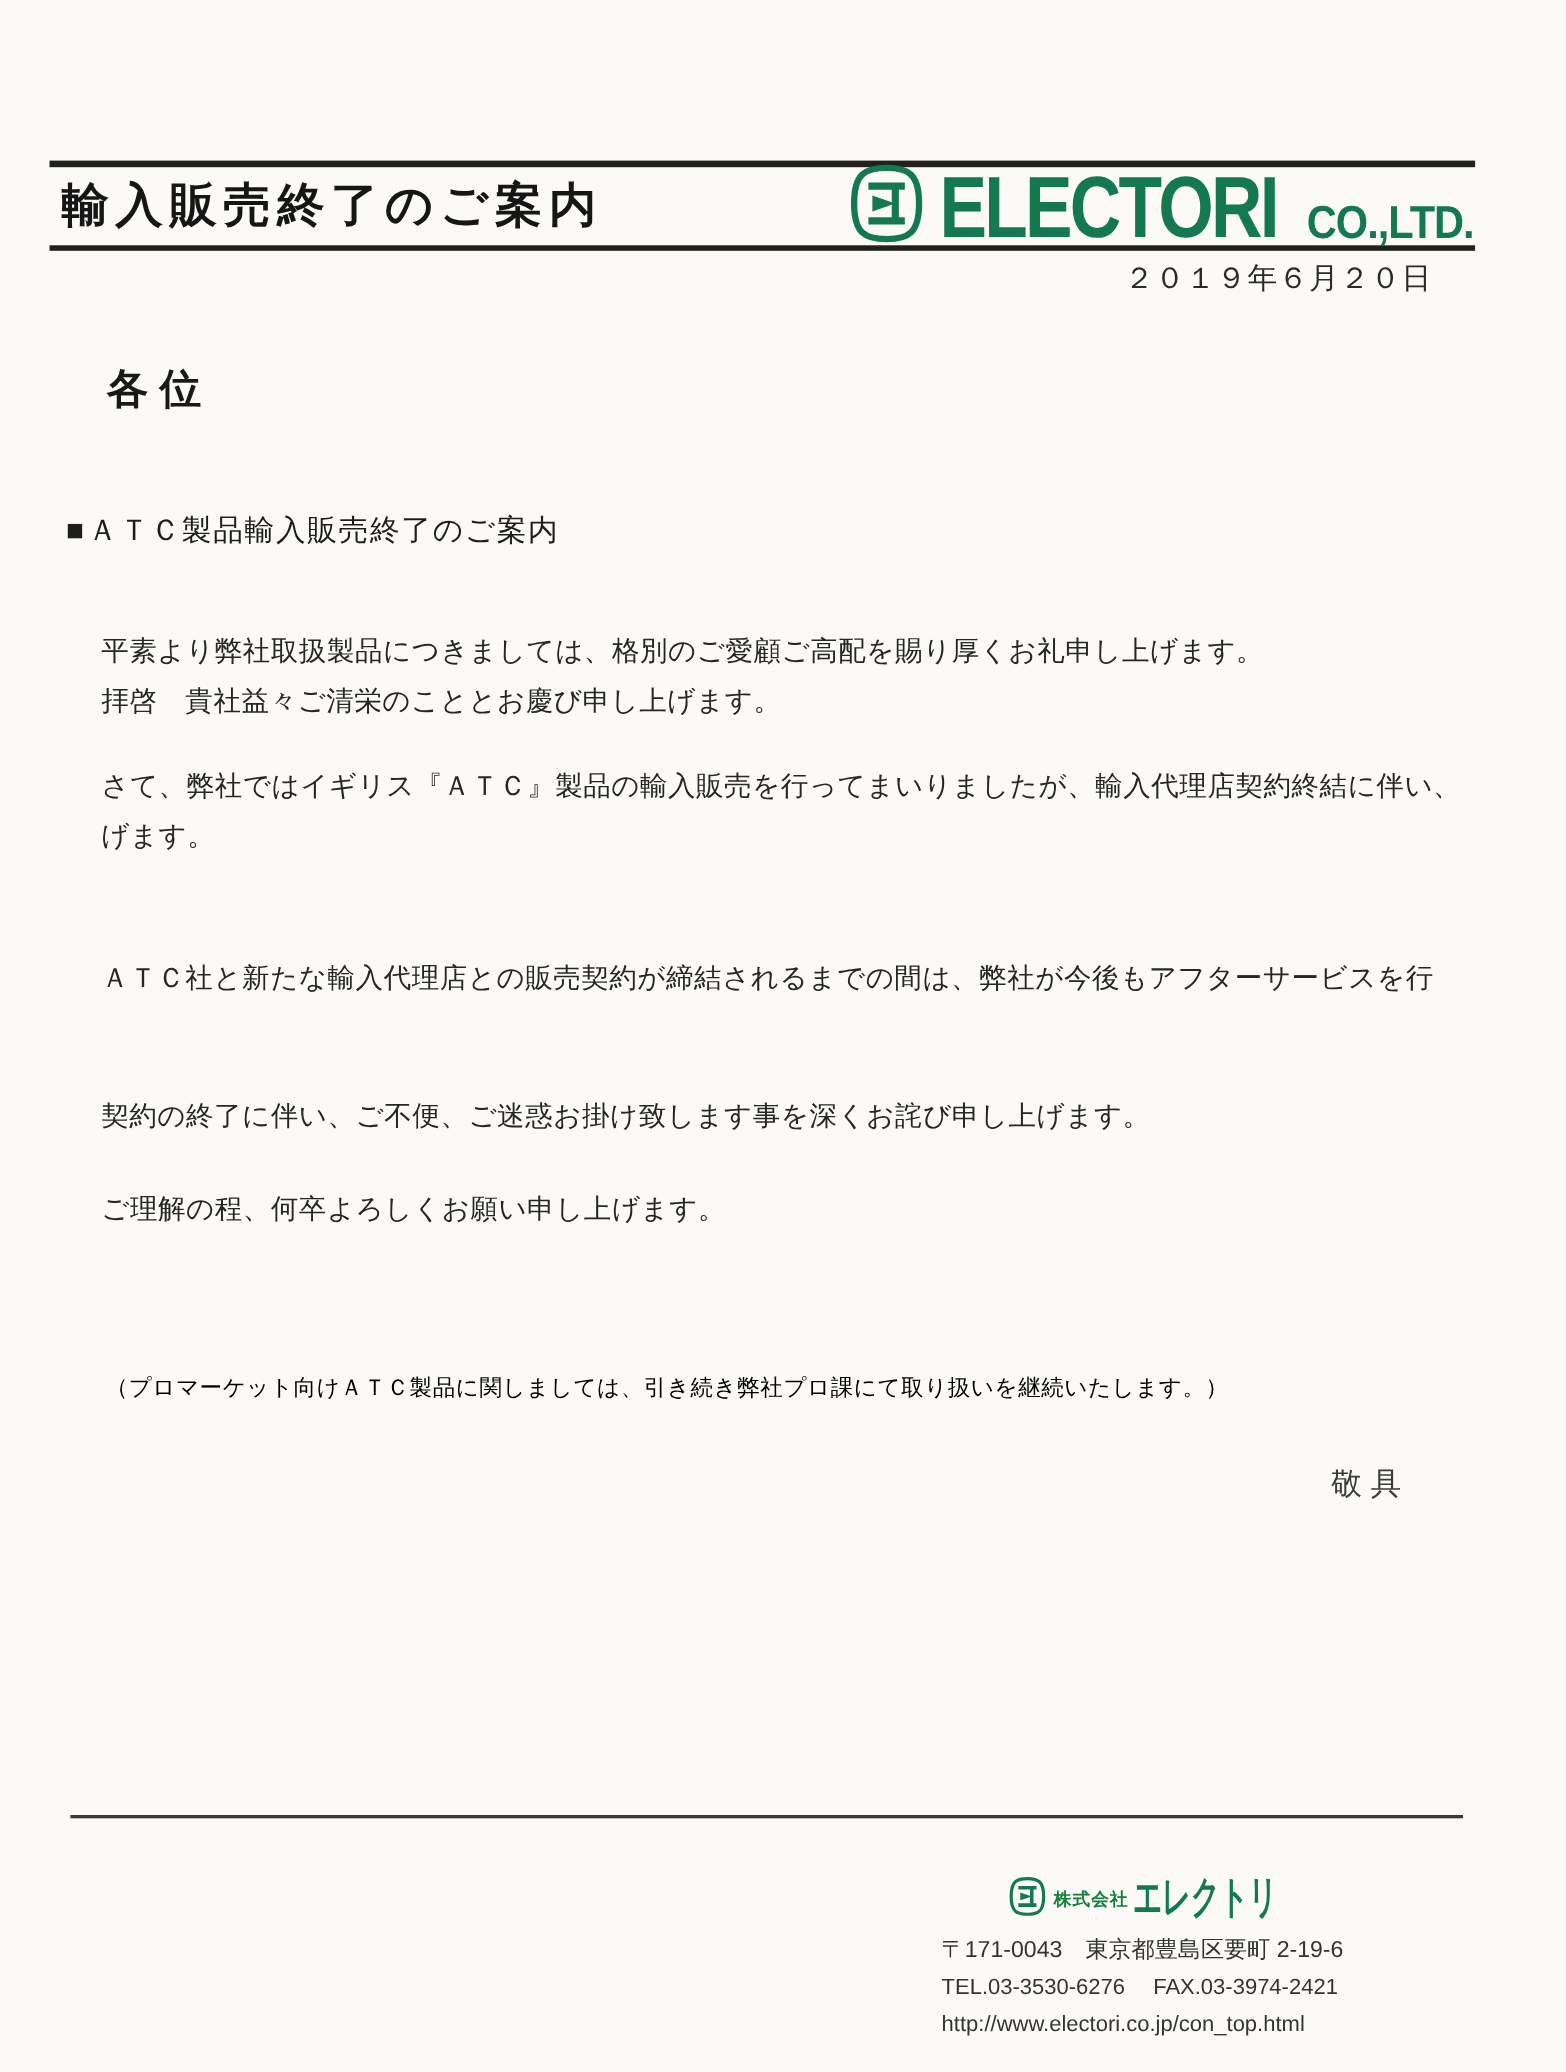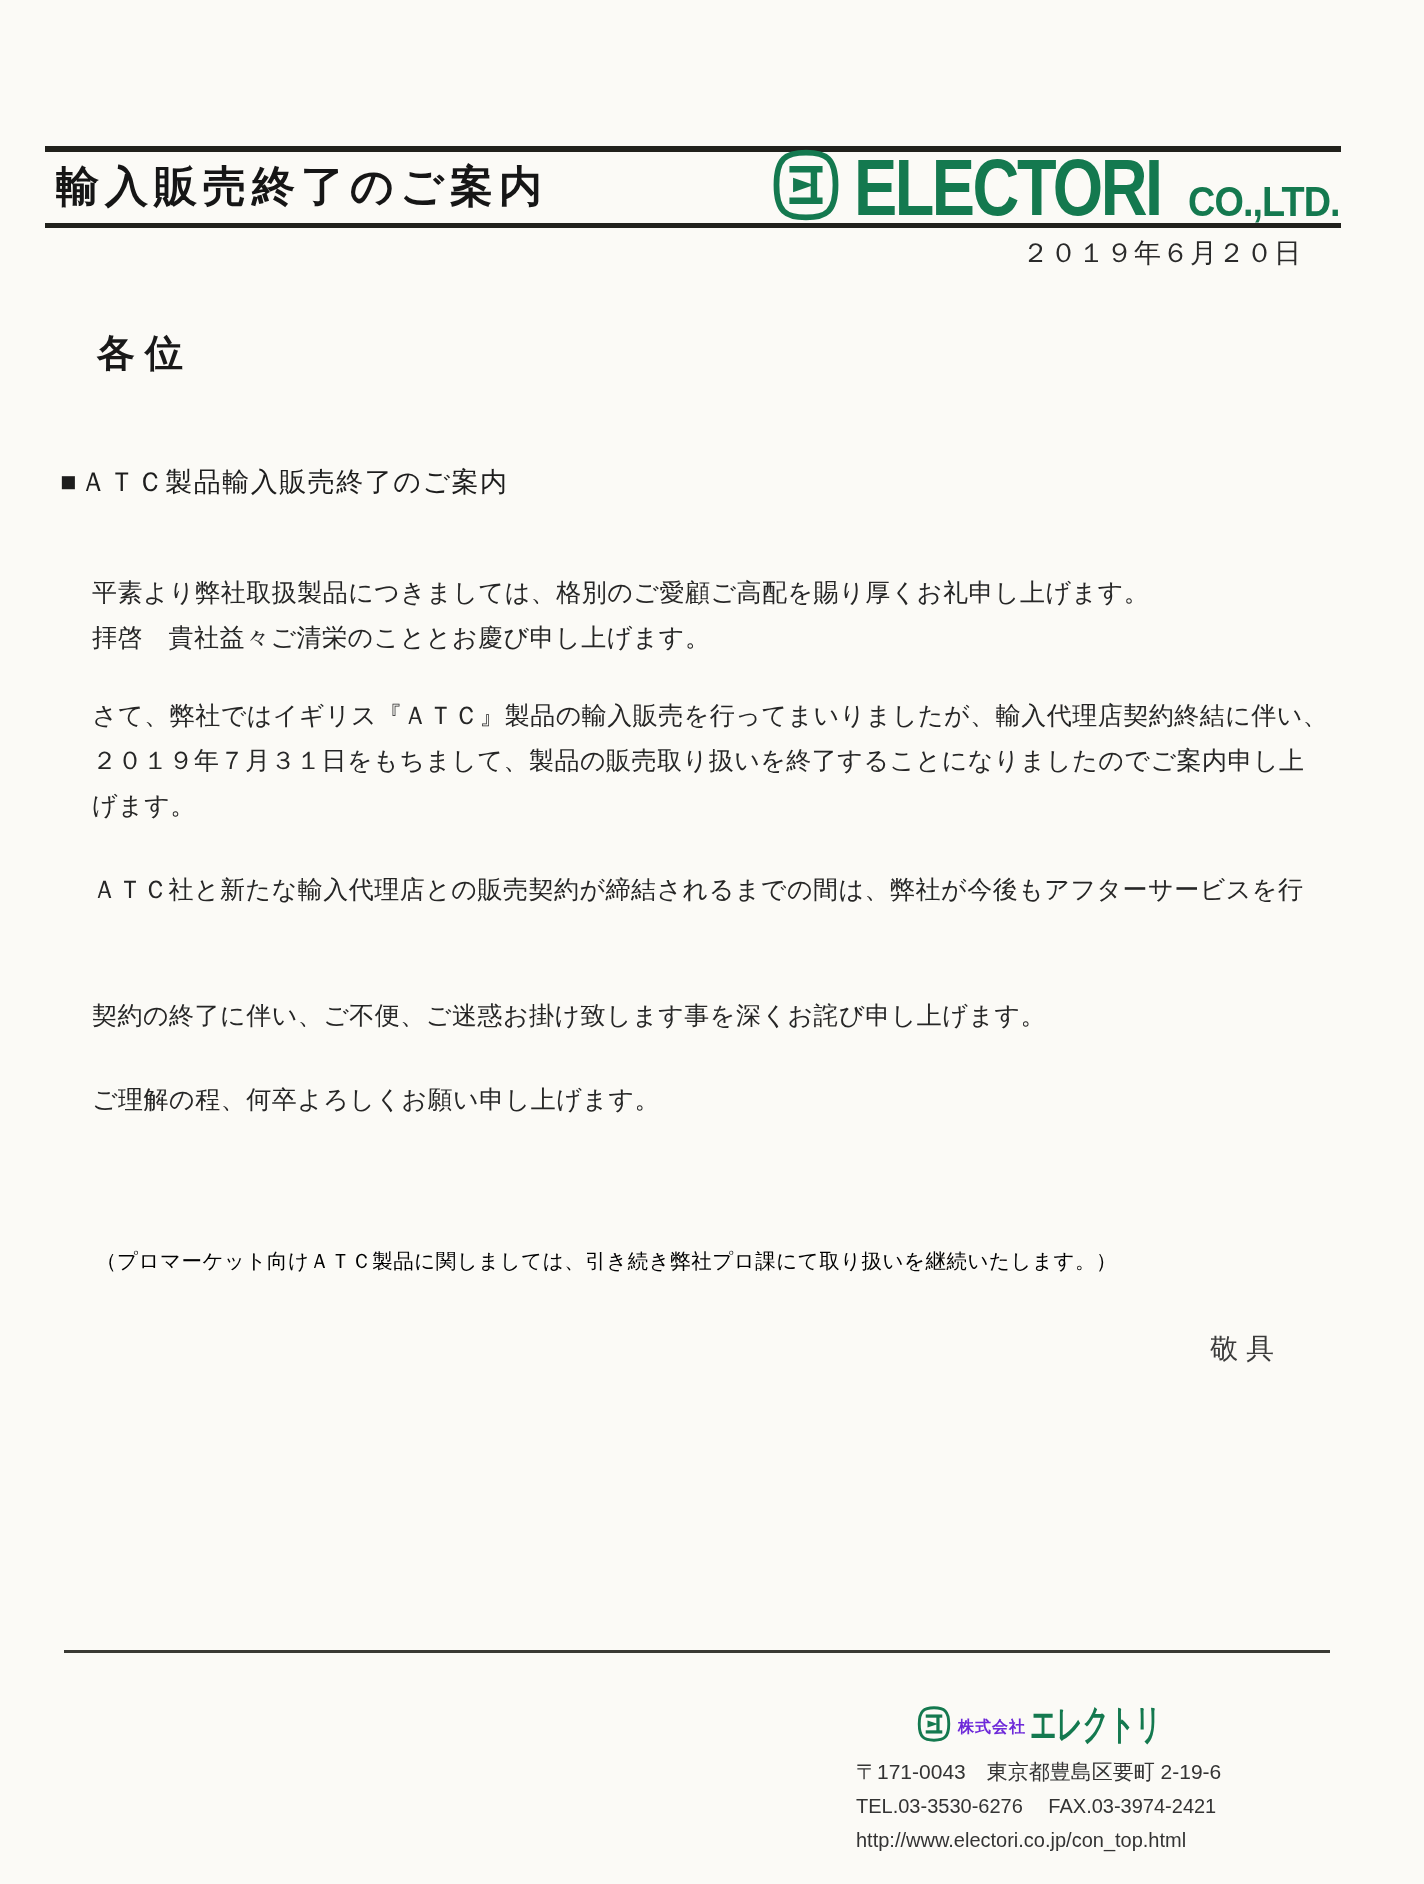--- a/index.html
+++ b/index.html
@@ -71,21 +71,21 @@
     top: 1330px; right: 142px;
     font-size: 28px; letter-spacing: 8px; color: #3b3b3b; white-space: nowrap;
   }
 
   
   #rule-footer { left: 64px; top: 1650px; width: 1266px; height: 3px; background: #3a3a34; }
   #footer-logo { left: 916px; top: 1701px; height: 46px; display: flex; align-items: center; }
   #footer-mark { flex: 0 0 auto; }
   #footer-prefix {
     font-family: "Liberation Sans", "DejaVu Sans", sans-serif;
-    font-size: 16px; font-weight: bold; color: #6d28d9;
+    font-size: 16px; font-weight: bold; color: #15803d;
     margin: 6px 4px 0 6px; letter-spacing: 1px; white-space: nowrap;
   }
   #footer-name {
     font-family: "Liberation Sans", "DejaVu Sans", sans-serif;
     font-size: 41px; font-weight: bold; color: #14794f; letter-spacing: -1px;
     transform: scaleX(0.64); transform-origin: left center; white-space: nowrap;
   }
   .contact {
     left: 856px;
     font-family: "Liberation Sans", "DejaVu Sans", sans-serif;
@@ -124,21 +124,20 @@
   <span class="bullet">■</span><span>ＡＴＣ製品輸入販売終了のご案内</span>
 </div>
 
 <div class="abs para" id="para-0">
   <div>平素より弊社取扱製品につきましては、格別のご愛顧ご高配を賜り厚くお礼申し上げます。</div>
   <div>拝啓　貴社益々ご清栄のこととお慶び申し上げます。</div>
 </div>
 
 <div class="abs para" id="para-1">
   <div>さて、弊社ではイギリス『ＡＴＣ』製品の輸入販売を行ってまいりましたが、輸入代理店契約終結に伴い、</div>
-  <div>２０１９年７月３１日をもちまして、製品の販売取り扱いを終了することになりましたのでご案内申し上</div>
   <div>げます。</div>
 </div>
 
 <div class="abs para" id="para-2">
   <div>ＡＴＣ社と新たな輸入代理店との販売契約が締結されるまでの間は、弊社が今後もアフターサービスを行</div>
 </div>
 
 <div class="abs para" id="para-3">
   <div>契約の終了に伴い、ご不便、ご迷惑お掛け致します事を深くお詫び申し上げます。</div>
 </div>

